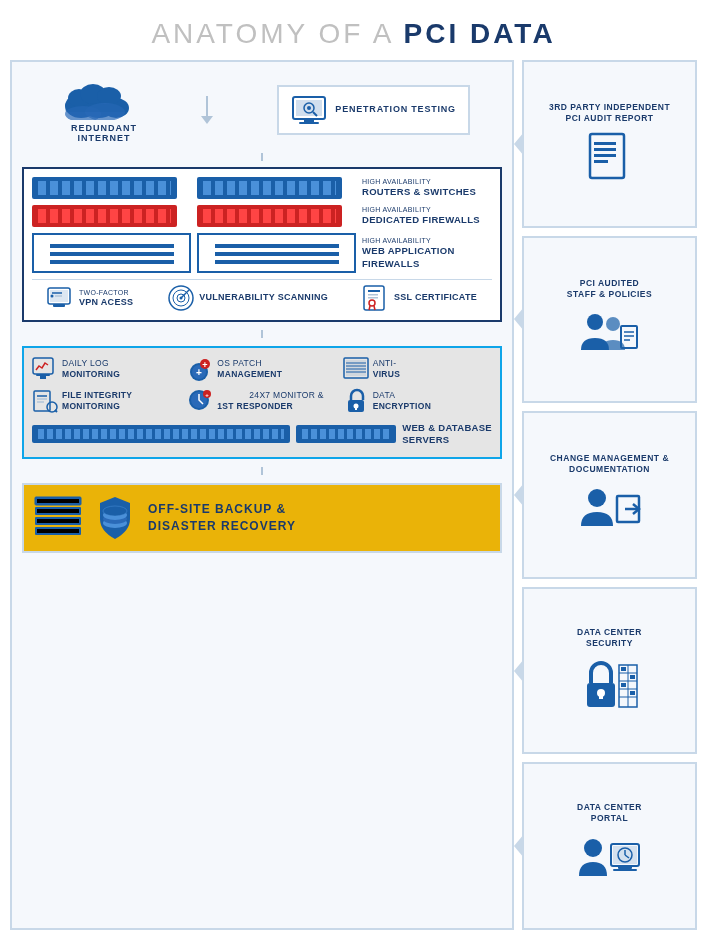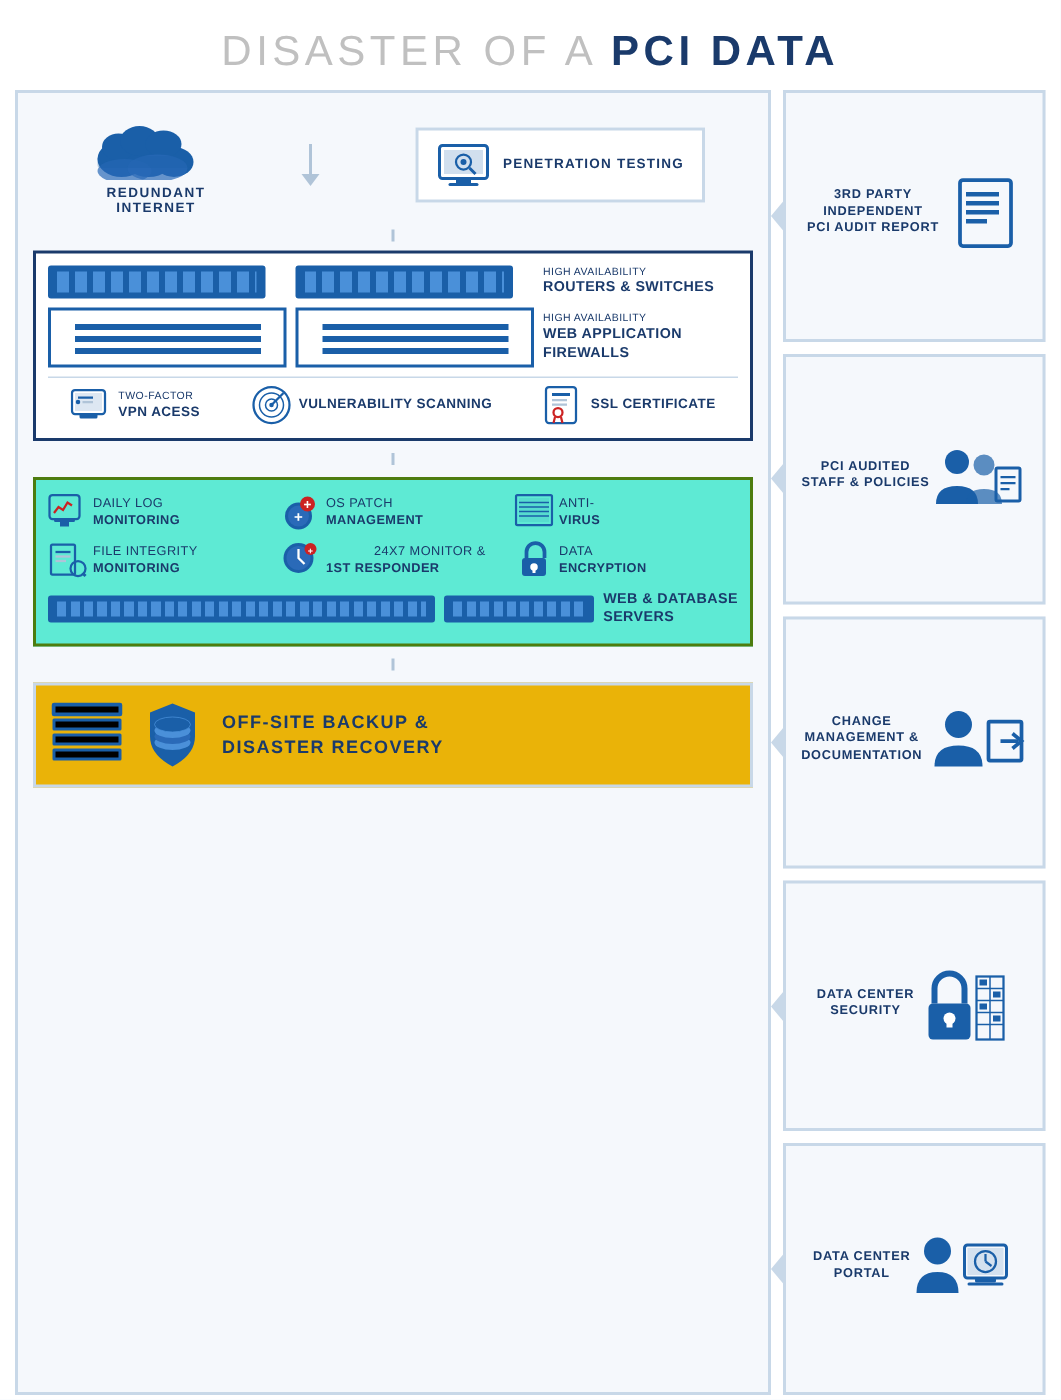--- a/index.html
+++ b/index.html
@@ -52,21 +52,21 @@
       flex-direction: column;
       gap: 8px;
     }
 
     
     .side-panel {
       border: 2px solid #c8d8e8;
       background: #f5f8fc;
       padding: 8px;
       display: flex;
-      flex-direction: row;
+      flex-direction: column;
       align-items: center;
       justify-content: center;
       flex: 1;
       position: relative;
     }
     .side-panel::after {
       content: '';
       position: absolute;
       left: -10px;
       top: 50%;
@@ -236,22 +236,22 @@
       line-height: 1.3;
       font-weight: 700;
     }
     .tool-label span {
       display: block;
       font-size: 9px;
     }
 
     
     .monitoring-section {
-      border: 2px solid #4d7c0f;
-      background: #5eead4;
+      border: 2px solid #0ea5e9;
+      background: #e5e5e5;
       padding: 8px;
       display: flex;
       flex-direction: column;
       gap: 6px;
     }
     .monitor-grid {
       display: grid;
       grid-template-columns: 1fr 1fr 1fr;
       gap: 6px;
     }
@@ -334,21 +334,21 @@
       line-height: 1.4;
     }
 
     
     svg { display: block; }
   </style>
 </head>
 <body>
 
 <h1 class="page-title">
-  <span>DISASTER OF A </span><strong>PCI DATA</strong>
+  <span>ANATOMY OF A </span><strong>PCI DATA</strong>
 </h1>
 
 <div class="main-layout">
 
   <div class="left-col">
 
     <div class="internet-section">
       <div class="cloud-icon">
         <svg width="70" height="44" viewBox="0 0 70 44">
           <ellipse cx="20" cy="30" rx="16" ry="12" fill="#1a5fa8"></ellipse>
@@ -397,20 +397,28 @@
 
       <div class="server-bar-row">
         <div class="server-bar"></div>
         <div class="server-bar"></div>
         <div class="server-bar-label">
           <span style="font-size:7px;font-weight:400;">HIGH AVAILABILITY</span>
           <span>ROUTERS &amp; SWITCHES</span>
         </div>
       </div>
 
+      <div class="server-bar-row">
+        <div class="server-bar red"></div>
+        <div class="server-bar red"></div>
+        <div class="server-bar-label">
+          <span style="font-size:7px;font-weight:400;">HIGH AVAILABILITY</span>
+          <span>DEDICATED FIREWALLS</span>
+        </div>
+      </div>
 
       <div class="firewall-row">
         <div class="firewall-box">
           <div class="firewall-inner"></div>
         </div>
         <div class="firewall-box">
           <div class="firewall-inner"></div>
         </div>
         <div class="server-bar-label">
           <span style="font-size:7px;font-weight:400;">HIGH AVAILABILITY</span>
@@ -517,21 +525,21 @@
         <div class="monitor-item">
           <svg width="26" height="26" viewBox="0 0 26 26">
             <rect x="2" y="3" width="16" height="20" rx="1" fill="none" stroke="#1a5fa8" stroke-width="1.5"></rect>
             <line x1="5" y1="8" x2="15" y2="8" stroke="#1a5fa8" stroke-width="1.5"></line>
             <line x1="5" y1="11" x2="15" y2="11" stroke="#b0c4d8" stroke-width="1.5"></line>
             <line x1="5" y1="14" x2="12" y2="14" stroke="#b0c4d8" stroke-width="1.5"></line>
             <circle cx="20" cy="19" r="5" fill="none" stroke="#1a5fa8" stroke-width="1.5"></circle>
             <line x1="23" y1="22" x2="25" y2="24" stroke="#1a5fa8" stroke-width="2"></line>
           </svg>
           <div class="monitor-label">
-            <span style="font-weight:400;">FILE INTEGRITY</span>
+            <span style="font-weight:700;">FILE INTEGRITY</span>
             <span>MONITORING</span>
           </div>
         </div>
 
         <div class="monitor-item">
           <svg width="26" height="26" viewBox="0 0 26 26">
             <circle cx="12" cy="12" r="10" fill="#1a5fa8"></circle>
             <circle cx="12" cy="12" r="8" fill="#2a6ab8"></circle>
             <polyline points="12,6 12,12 16,16" fill="none" stroke="white" stroke-width="1.5"></polyline>
             <circle cx="20" cy="6" r="4" fill="#cc2222"></circle>

